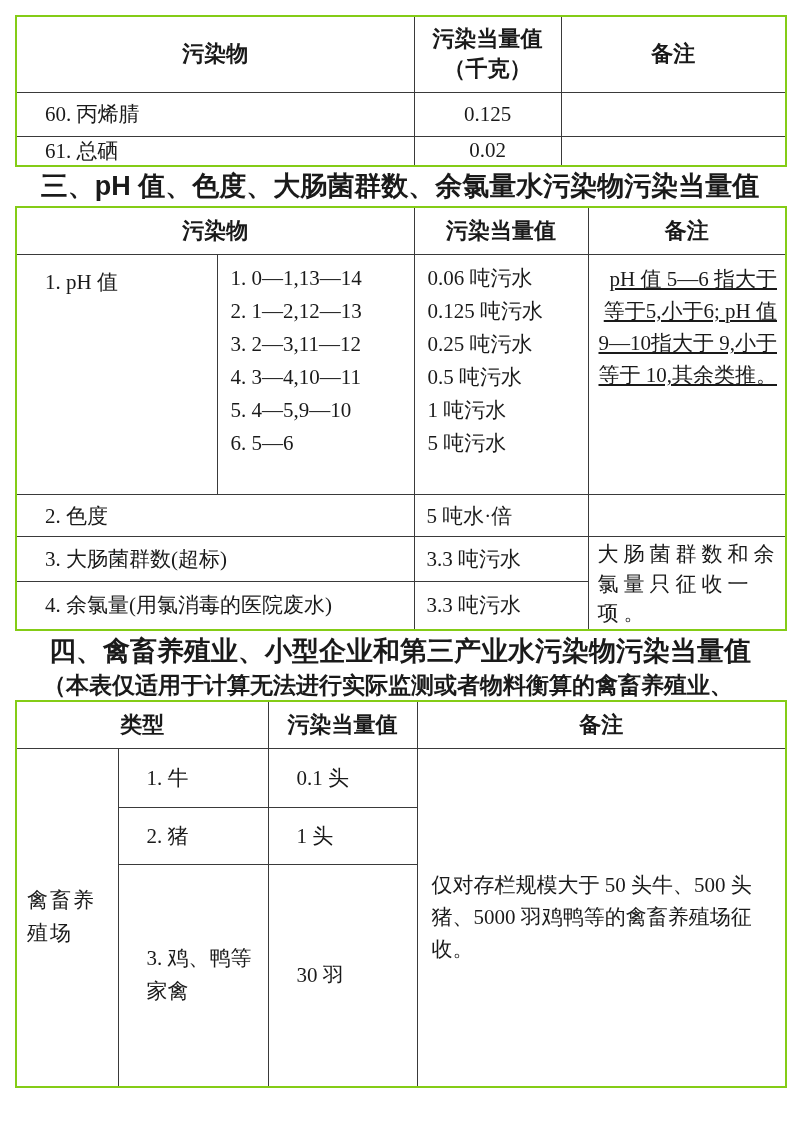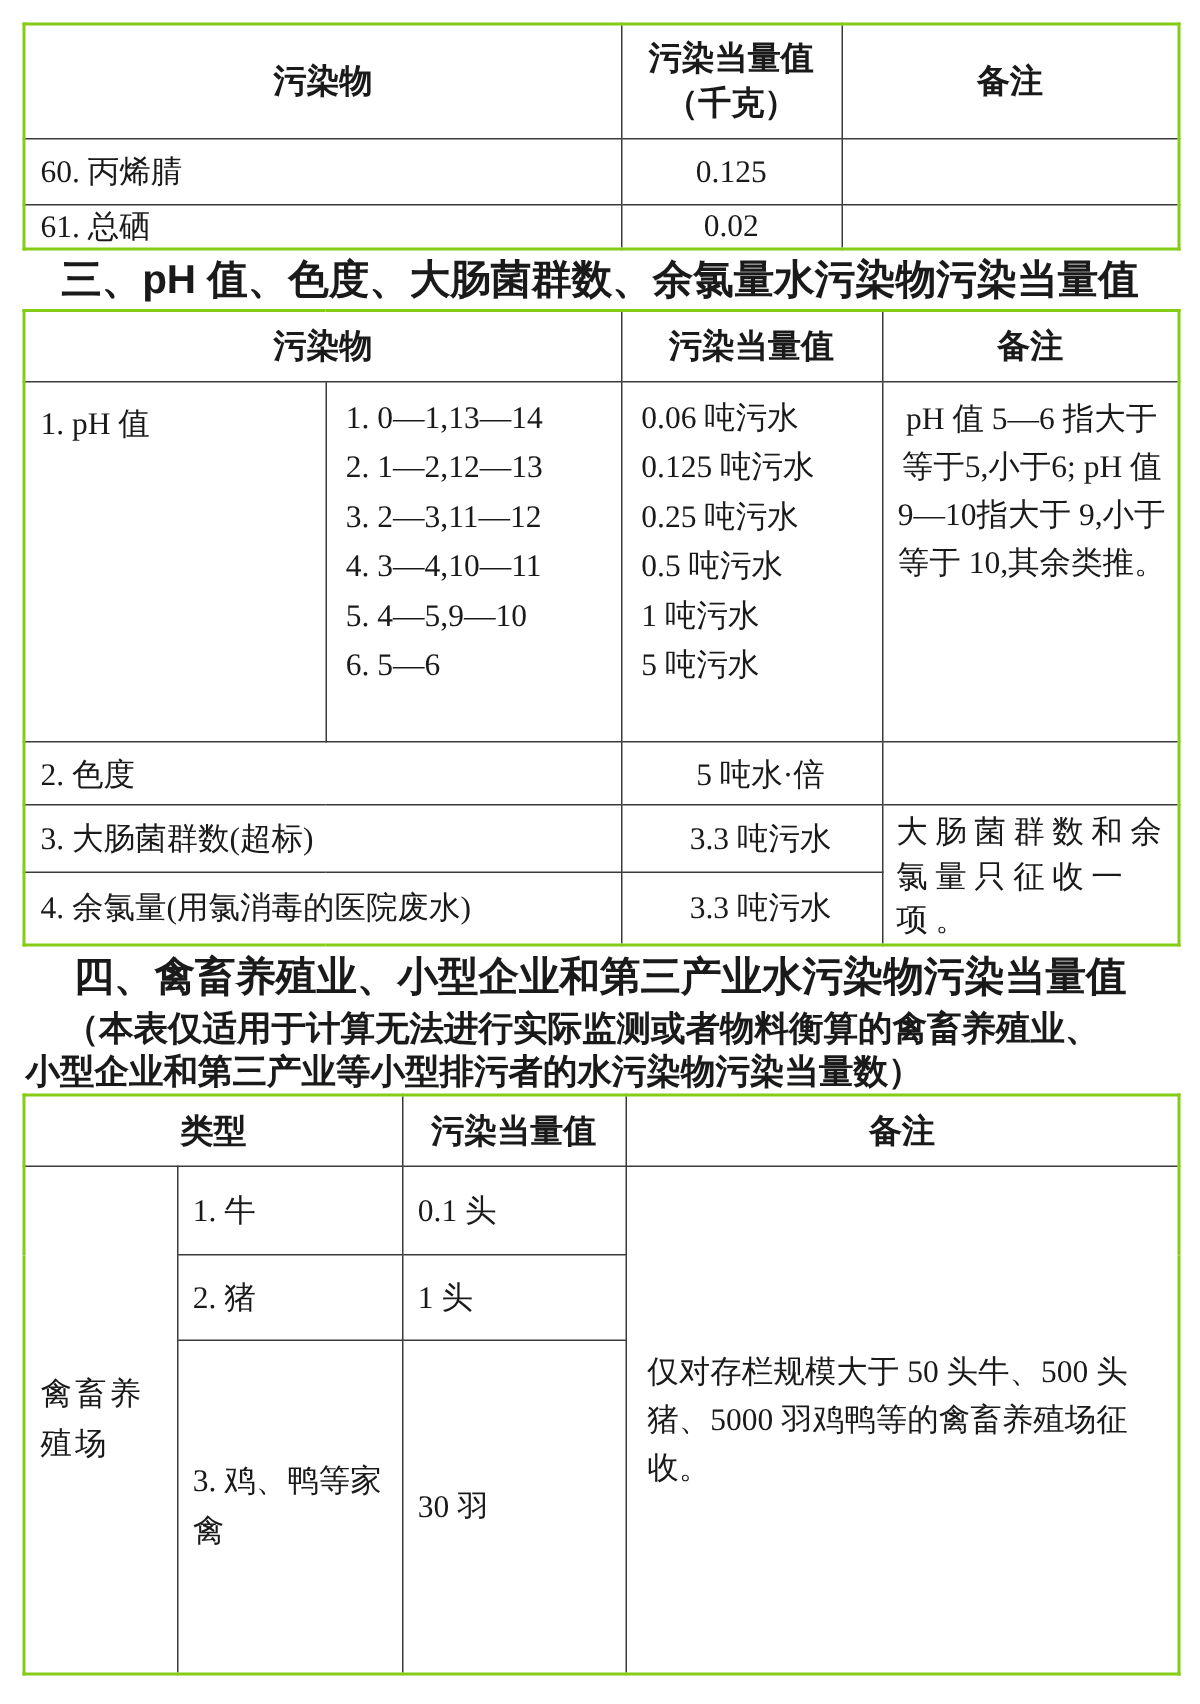--- a/index.html
+++ b/index.html
@@ -11,23 +11,23 @@
   }
   .page{position:relative;width:770px;margin:0 auto;padding-top:15px;}
   table{border-collapse:collapse;table-layout:fixed;width:770px;background:#fff;}
   table,td,th{border:1px solid #3a3a3a;}
   table{border:2px solid #84cc16;}
   td,th{padding:0;vertical-align:middle;overflow:hidden;}
   .hd{
     font-family:"Liberation Sans","DejaVu Sans",sans-serif;
     font-weight:700;text-align:center;font-size:22px;line-height:30px;
   }
-  .cell-left{text-align:left;padding-left:10px;}
+  .cell-left{text-align:left;padding-left:28px;}
   .cell-center{text-align:center;}
-  .val-left{text-align:center;padding-left:12px;}
+  .val-left{text-align:left;padding-left:12px;}
   .top{vertical-align:top;}
   .list-lines div{line-height:33px;white-space:nowrap;}
   .sec-title{
     font-family:"Liberation Sans","DejaVu Sans",sans-serif;
     font-weight:700;font-size:27px;text-align:center;
   }
   .t3-title{height:39px;line-height:39px;}
   .t4-title{height:40px;line-height:40px;}
   .note-line{
     font-family:"Liberation Sans","DejaVu Sans",sans-serif;
@@ -41,21 +41,21 @@
   .t1 .r1{height:44px;}
   .t1 .r2{height:28px;}
   
   .t2 .h-row{height:48px;}
   .t2 .ph-row{height:240px;}
   .t2 .r2{height:42px;}
   .t2 .r3{height:43px;}
   .t2 .r4{height:45px;}
   .t2 .ph-name{padding-top:12px;line-height:30px;}
   .t2 .ph-list{padding-top:7px;padding-left:13px;margin-left:40px;}
-  .t2 .ph-remark{padding:8px 8px 0 10px;line-height:32px;text-align:center;}
+  .t2 .ph-remark{padding:8px 8px 0 10px;line-height:32px;text-align:right;text-decoration:underline;}
   .t2 .merged-remark{
     vertical-align:top;text-align:left;
     padding:3px 4px 0 9px;line-height:29.5px;letter-spacing:5px;
   }
   
   .t4 .h-row{height:48px;}
   .t4 .r1{height:59px;}
   .t4 .r2{height:57px;}
   .t4 .r3{height:222px;}
   .t4 .cat-cell{text-align:left;padding:16px 10px;line-height:33px;letter-spacing:2px;}
@@ -142,21 +142,20 @@
     </tr>
     <tr class="r4">
       <td class="cell-left" colspan="2">4. 余氯量(用氯消毒的医院废水)</td>
       <td class="val-left">3.3 吨污水</td>
     </tr>
   </tbody>
     </table>
 
   <div class="sec-title t4-title">四、禽畜养殖业、小型企业和第三产业水污染物污染当量值</div>
   <div class="note-line note-1">（本表仅适用于计算无法进行实际监测或者物料衡算的禽畜养殖业、</div>
-  <div class="note-line note-2">小型企业和第三产业等小型排污者的水污染物污染当量数）</div>
 
   <table class="t4">
     <colgroup>
         <col style="width:102px">
         <col style="width:150px">
         <col style="width:149px">
         <col style="width:369px">
       </colgroup>
     <tbody>
         <tr class="h-row">

